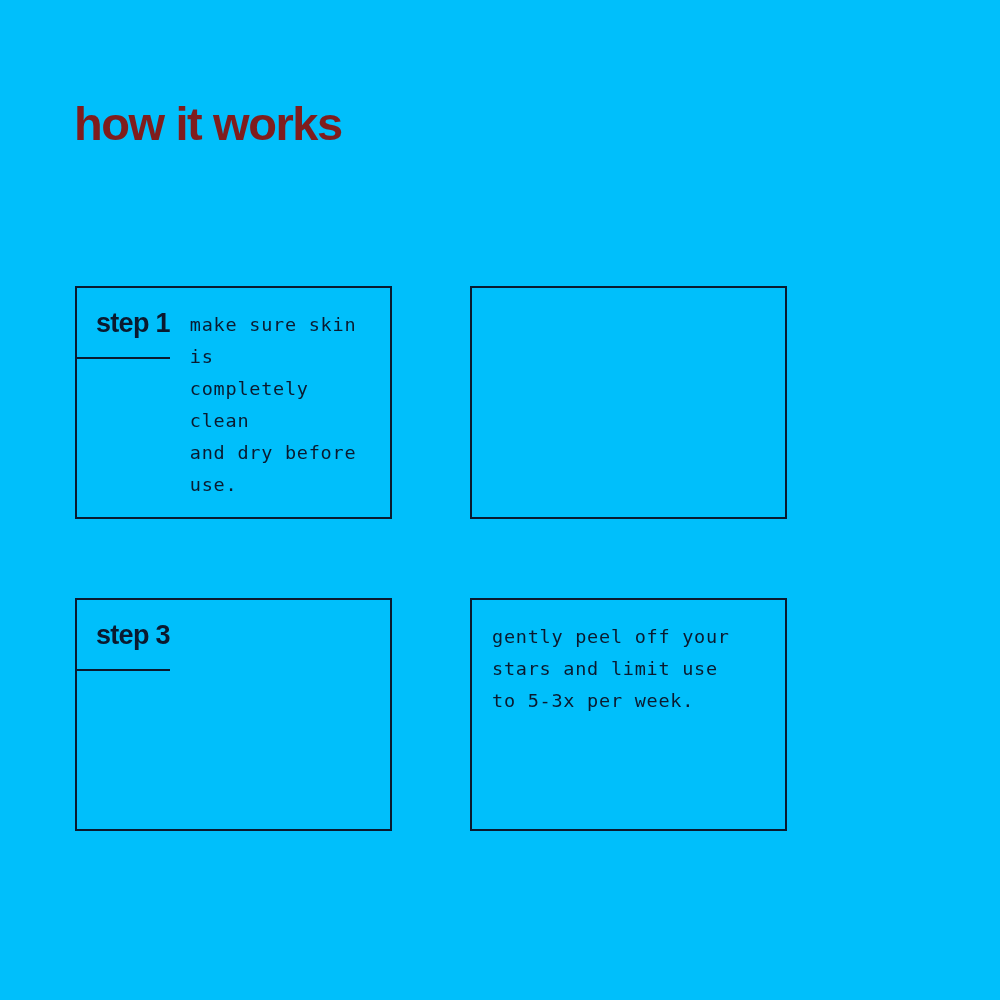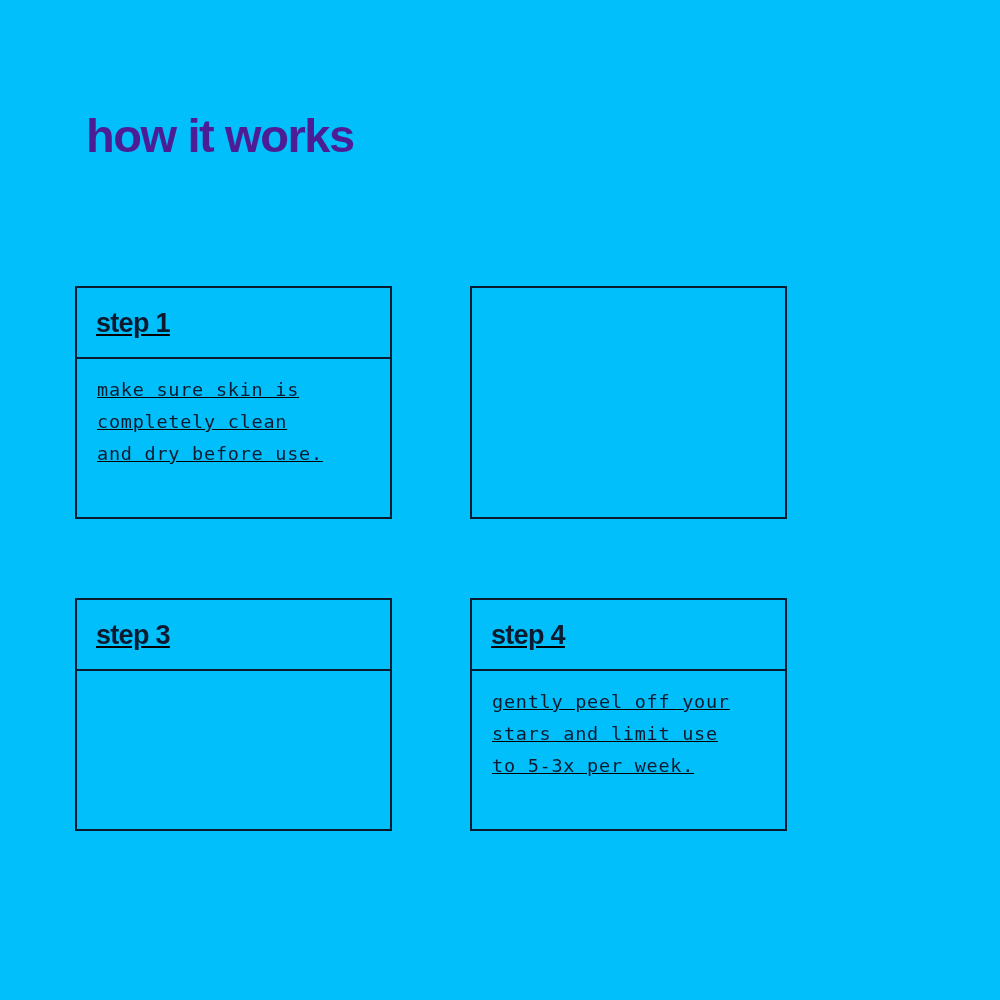--- a/index.html
+++ b/index.html
@@ -20,27 +20,27 @@
     inset: 0;
     width: 1000px;
     height: 1000px;
   }
 
   
   .page-title {
     position: absolute;
     left: 74px;
     top: 98px;
-    margin: 12px;
+    margin: 0;
     font-family: "Liberation Sans", sans-serif;
     font-size: 47px;
     font-weight: bold;
     line-height: 1.12;
     letter-spacing: -1.4px;
-    color: #4c1d95;
+    color: #7f1d1d;
     white-space: pre;
     -webkit-font-smoothing: antialiased;
   }
 
   
   .cards-grid {
     position: absolute;
     left: 75px;
     top: 286px;
     width: 712px;
@@ -50,23 +50,22 @@
     grid-template-rows: 233px 233px;
     column-gap: 78px;
     row-gap: 79px;
   }
 
   .step-card {
     box-sizing: border-box;
     border: 2.5px solid #0a1a2f;
     background: transparent;
     display: flex;
-    flex-direction: column;
+    flex-direction: row;
     overflow: hidden;
-    text-decoration: underline;
   }
 
   .step-card-header {
     box-sizing: border-box;
     height: 71px;
     flex: 0 0 71px;
     border-bottom: 2.5px solid #0a1a2f;
     display: flex;
     align-items: center;
     padding: 0 0 0 19px;
@@ -80,21 +79,21 @@
     color: #0a1a2f;
     line-height: 1;
     white-space: pre;
     margin: 0;
     position: relative;
     top: 1px;
   }
 
   .step-card-body {
     flex: 1 1 auto;
-    padding: 15px 14px 0 20px;
+    padding: 21px 14px 0 20px;
   }
 
   .step-card-text {
     margin: 0;
     font-family: "DejaVu Sans Mono", "Liberation Mono", monospace;
     font-size: 18.5px;
     line-height: 32px;
     letter-spacing: 0.75px;
     color: #0a1a2f;
     white-space: pre-line;
@@ -123,23 +122,20 @@
     <div class="step-card">
     </div>
 
     <div class="step-card">
       <div class="step-card-header">
         <span class="step-card-title">step 3</span>
       </div>
     </div>
 
     <div class="step-card">
-      <div class="step-card-header">
-        <span class="step-card-title">step 4</span>
-      </div>
       <div class="step-card-body">
         <p class="step-card-text">gently peel off your
 stars and limit use
 to 5-3x per week.</p>
       </div>
     </div>
 
   </div>
 </div>
 

